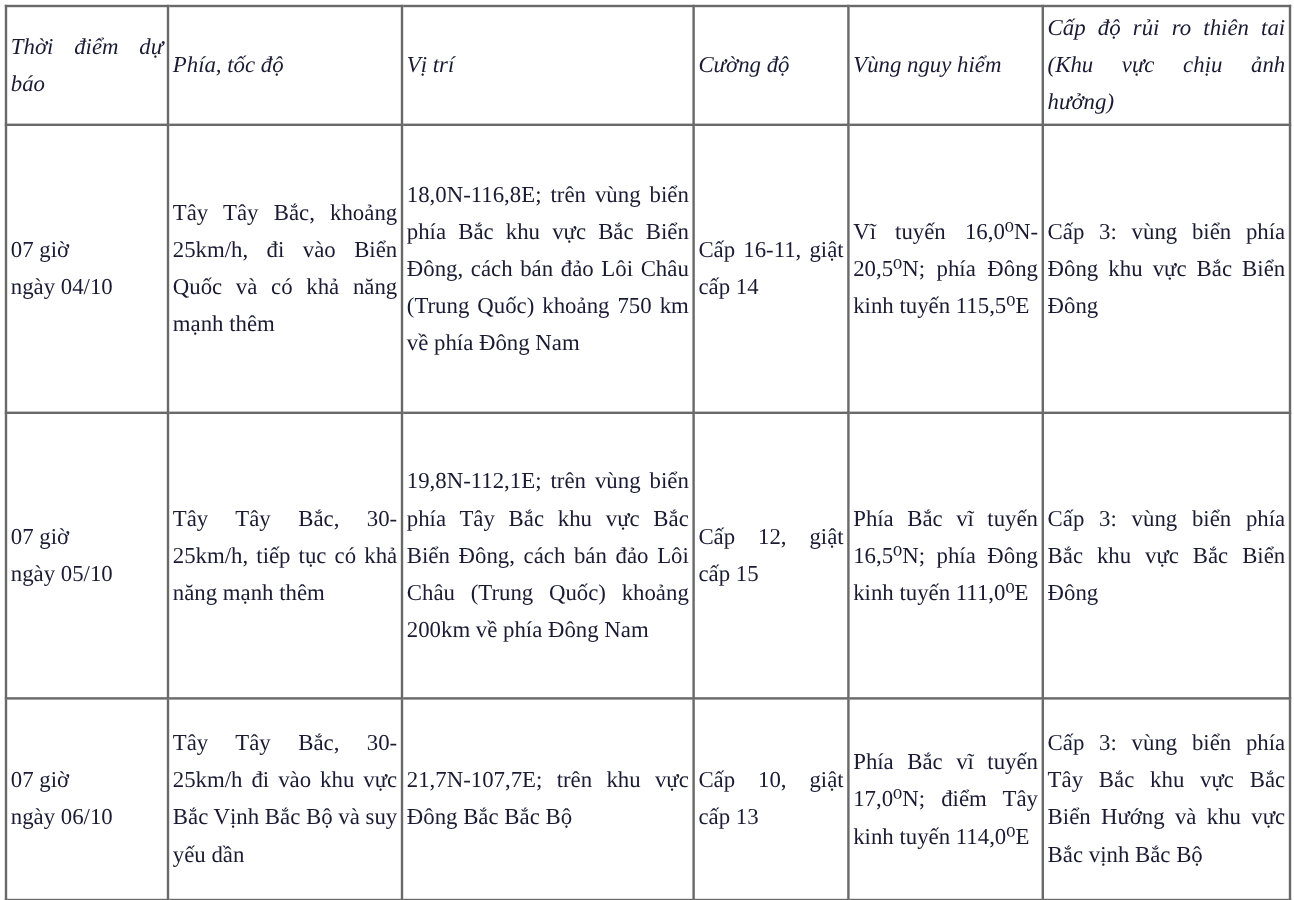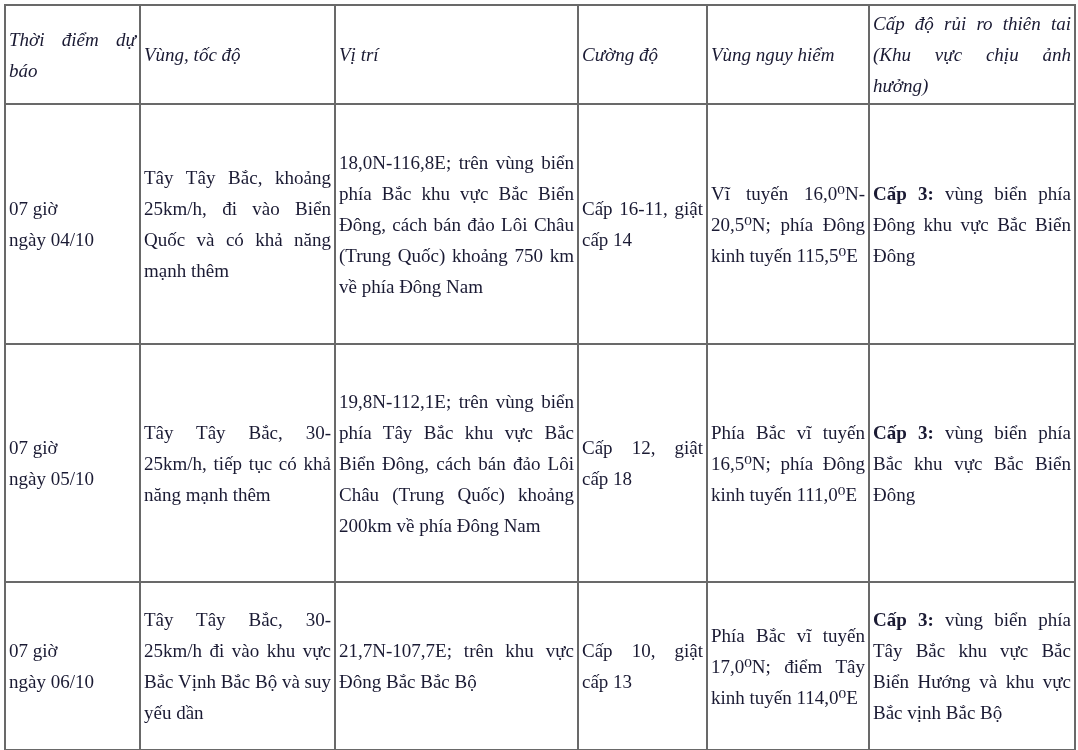--- a/index.html
+++ b/index.html
@@ -45,59 +45,59 @@
   col.c5 { width: 162px; }
   col.c6 { width: 206px; }
   tr.hdr  { height: 95px; }
   tr.r0   { height: 240px; }
   tr.r1   { height: 238px; }
   tr.r2   { height: 168px; }
   td.time {
     white-space: pre-line;
     text-align: left;
   }
-  .risk-label { font-weight: bold; }
+  .risk-label { font-weight: normal; }
 </style>
 </head>
 <body>
 
 <div class="table-wrap">
   <table class="forecast">
     <colgroup>
       <col class="c1">
         <col class="c2">
         <col class="c3">
         <col class="c4">
         <col class="c5">
         <col class="c6">
     </colgroup>
     <tbody>
         <tr class="hdr">
       <th>Thời điểm dự báo</th>
-      <th>Vùng, tốc độ</th>
+      <th>Phía, tốc độ</th>
       <th>Vị trí</th>
       <th>Cường độ</th>
       <th>Vùng nguy hiểm</th>
       <th>Cấp độ rủi ro thiên tai (Khu vực chịu ảnh hưởng)</th>
     </tr>
     <tr class="r0">
       <td class="time">07 giờ
 ngày 04/10</td>
       <td>Tây Tây Bắc, khoảng 25km/h, đi vào Biển Quốc và có khả năng mạnh thêm</td>
       <td>18,0N-116,8E; trên vùng biển phía Bắc khu vực Bắc Biển Đông, cách bán đảo Lôi Châu (Trung Quốc) khoảng 750 km về phía Đông Nam</td>
       <td>Cấp 16-11, giật cấp 14</td>
       <td>Vĩ tuyến 16,0⁰N-20,5⁰N; phía Đông kinh tuyến 115,5⁰E</td>
       <td><span class="risk-label">Cấp 3:</span><span> vùng biển phía Đông khu vực Bắc Biển Đông</span></td>
     </tr>
     <tr class="r1">
       <td class="time">07 giờ
 ngày 05/10</td>
       <td>Tây Tây Bắc, 30-25km/h, tiếp tục có khả năng mạnh thêm</td>
       <td>19,8N-112,1E; trên vùng biển phía Tây Bắc khu vực Bắc Biển Đông, cách bán đảo Lôi Châu (Trung Quốc) khoảng 200km về phía Đông Nam</td>
-      <td>Cấp 12, giật cấp 18</td>
+      <td>Cấp 12, giật cấp 15</td>
       <td>Phía Bắc vĩ tuyến 16,5⁰N; phía Đông kinh tuyến 111,0⁰E</td>
       <td><span class="risk-label">Cấp 3:</span><span> vùng biển phía Bắc khu vực Bắc Biển Đông</span></td>
     </tr>
     <tr class="r2">
       <td class="time">07 giờ
 ngày 06/10</td>
       <td>Tây Tây Bắc, 30-25km/h đi vào khu vực Bắc Vịnh Bắc Bộ và suy yếu dần</td>
       <td>21,7N-107,7E; trên khu vực Đông Bắc Bắc Bộ</td>
       <td>Cấp 10, giật cấp 13</td>
       <td>Phía Bắc vĩ tuyến 17,0⁰N; điểm Tây kinh tuyến 114,0⁰E</td>

